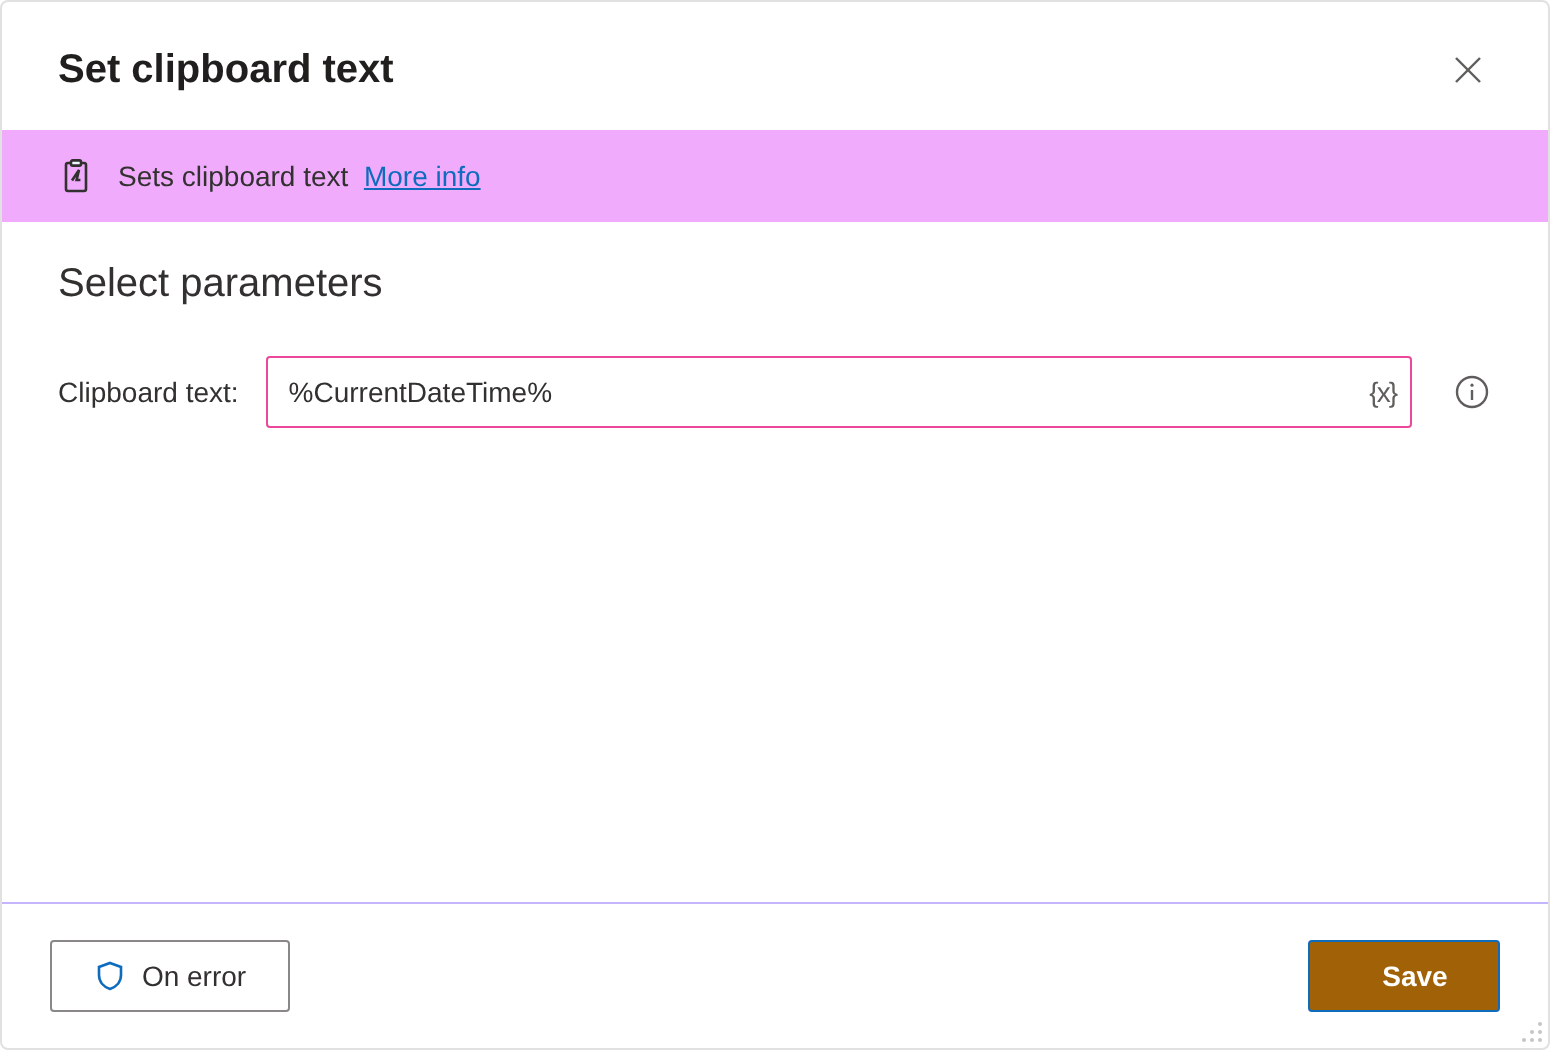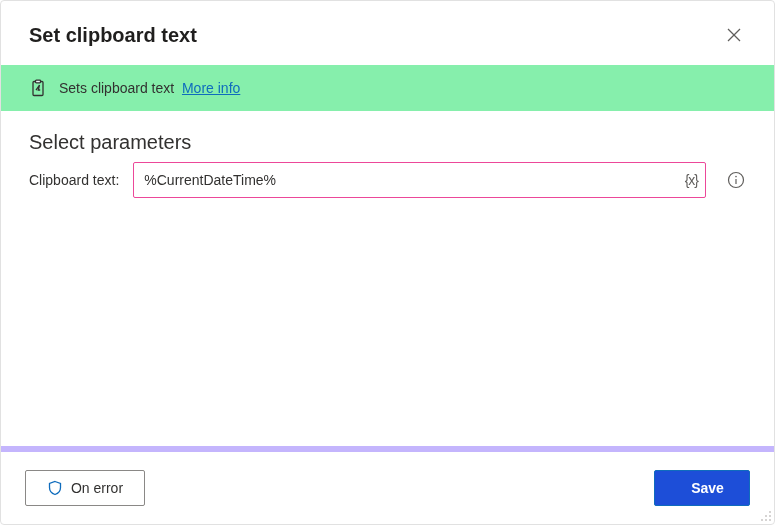--- a/index.html
+++ b/index.html
@@ -31,21 +31,21 @@
   }
   .close-btn {
     width: 32px; height: 32px;
     display: flex; align-items: center; justify-content: center;
     cursor: pointer;
     border-radius: 2px;
     color: #605e5c;
   }
   .close-btn svg { width: 14px; height: 14px; }
   .info-banner {
-    background: #86efac;
+    background: #f0abfc;
     padding: 14px 28px;
     display: flex;
     align-items: center;
     gap: 12px;
     font-size: 14px;
   }
   .info-banner .icon-wrap {
     width: 18px; height: 18px;
     display: flex; align-items: center; justify-content: center;
     color: #323130;
@@ -56,21 +56,21 @@
     cursor: pointer;
   }
   .body {
     flex: 1;
     padding: 20px 28px;
   }
   .section-heading {
     font-size: 20px;
     font-weight: 400;
     color: #323130;
-    margin-bottom: 8px;
+    margin-bottom: 24px;
   }
   .param-row {
     display: flex;
     align-items: center;
     gap: 14px;
   }
   .param-label {
     font-size: 14px;
     white-space: nowrap;
   }
@@ -105,21 +105,21 @@
   .info-icon {
     width: 20px; height: 20px;
     display: flex; align-items: center; justify-content: center;
     color: #605e5c;
     cursor: pointer;
     margin-left: 6px;
     flex-shrink: 0;
   }
   .info-icon svg { width: 18px; height: 18px; }
   .footer {
-    border-top: 6px solid #c4b5fd;
+    border-top: 1px solid #c4b5fd;
     padding: 18px 24px;
     display: flex;
     align-items: center;
   }
   .btn {
     height: 36px;
     padding: 0 20px;
     border-radius: 2px;
     font-size: 14px;
     font-family: inherit;
@@ -129,21 +129,21 @@
     justify-content: center;
     gap: 8px;
     min-width: 96px;
   }
   .btn-default {
     background: #fff;
     border: 1px solid #8a8886;
     color: #323130;
   }
   .btn-primary {
-    background: #1d4ed8;
+    background: #a16207;
     border: 1px solid #0f6cbd;
     color: #fff;
     font-weight: 600;
     padding-left: 31px;
   }
   .footer .spacer { flex: 1; }
   .btn + .btn { margin-left: 14px; }
   .on-error-btn { min-width: 120px; padding: 0 16px; }
   .shield-icon { width: 16px; height: 16px; color: #0f6cbd; }
   .resize-grip {

